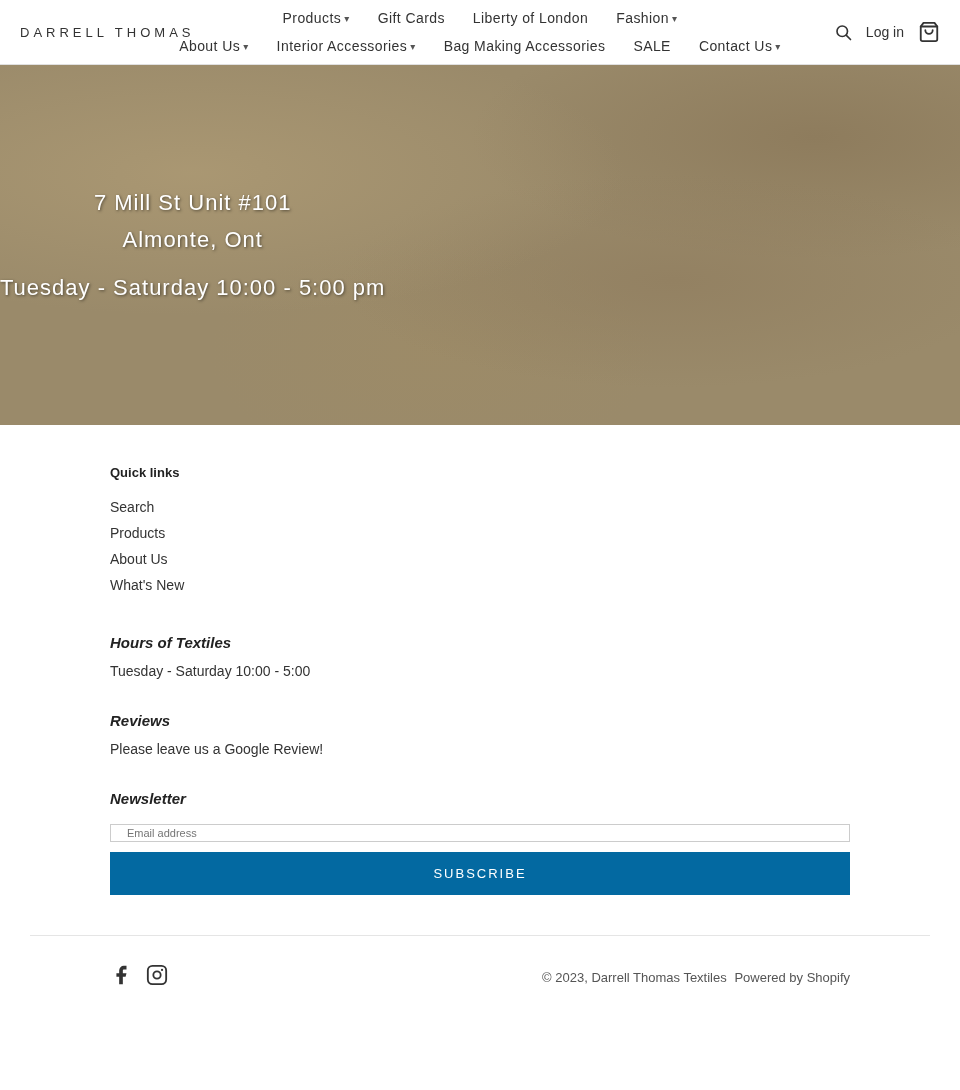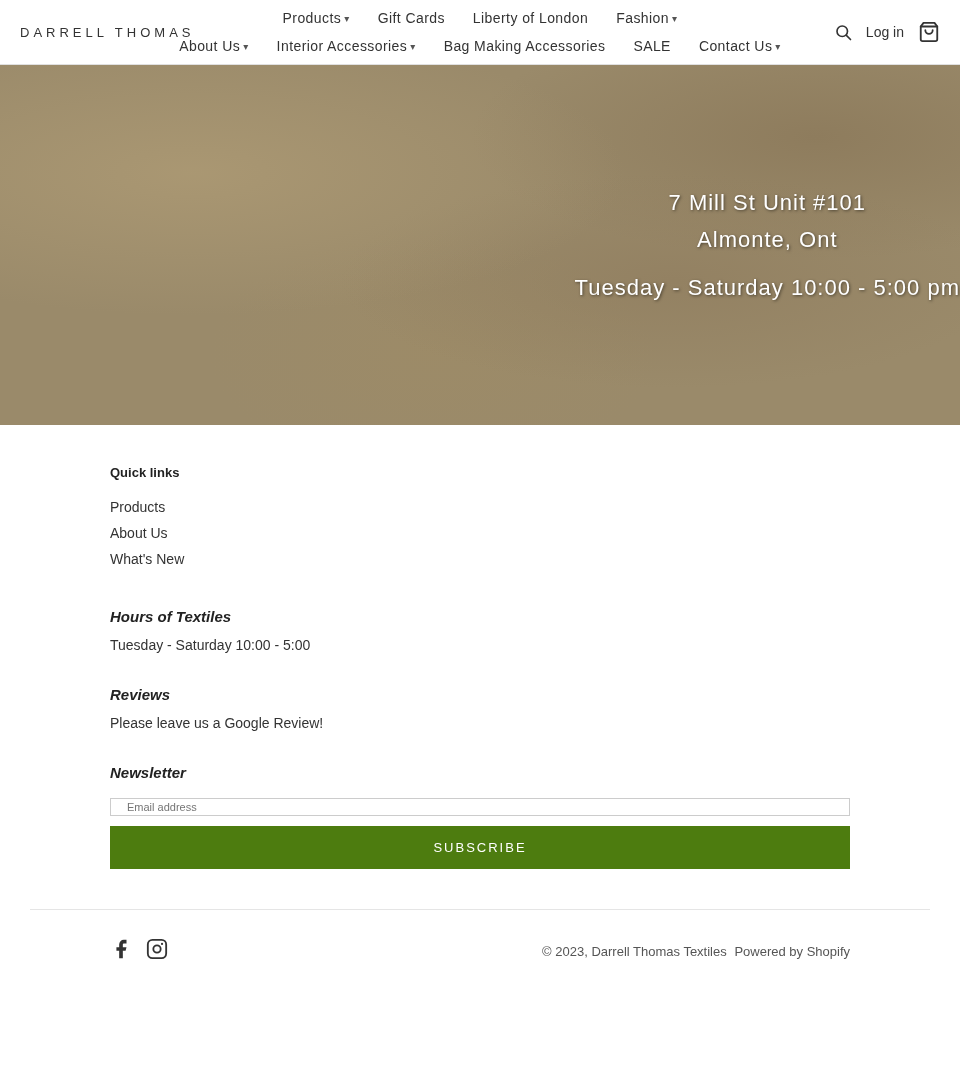--- a/index.html
+++ b/index.html
@@ -84,21 +84,21 @@
 
     
     .hero {
       width: 100%;
       height: 360px;
       background: #1d4ed8;
       position: relative;
       overflow: hidden;
       display: flex;
       align-items: center;
-      justify-content: flex-end;
+      justify-content: flex-start;
     }
     .hero-bg {
       position: absolute;
       inset: 0;
       background: 
         linear-gradient(rgba(80,60,40,0.35), rgba(80,60,40,0.35)),
         repeating-linear-gradient(
           0deg,
           transparent,
           transparent 60px,
@@ -205,21 +205,21 @@
       border: 1px solid #ccc;
       font-size: 11px;
       font-family: Arial, sans-serif;
       color: #aaa;
       margin-bottom: 10px;
       outline: none;
     }
     .subscribe-btn {
       width: 100%;
       padding: 14px;
-      background: #4d7c0f;
+      background: #0369a1;
       color: #fff;
       border: none;
       font-size: 13px;
       letter-spacing: 2px;
       font-family: Arial, sans-serif;
       cursor: pointer;
       text-transform: uppercase;
     }
 
     
@@ -330,20 +330,23 @@
     <p style="margin-top:10px;">Tuesday - Saturday 10:00 - 5:00 pm</p>
   </div>
 </section>
 
 <div class="footer-section">
 
   <div class="quick-links-section">
     <h3 class="quick-links-title">Quick links</h3>
     <ul class="quick-links-list">
       <li>
+        <a href="#">Search</a>
+      </li>
+      <li>
         <a href="#">Products</a>
       </li>
       <li>
         <a href="#">About Us</a>
       </li>
       <li>
         <a href="#">What's New</a>
       </li>
     </ul>
   </div>

